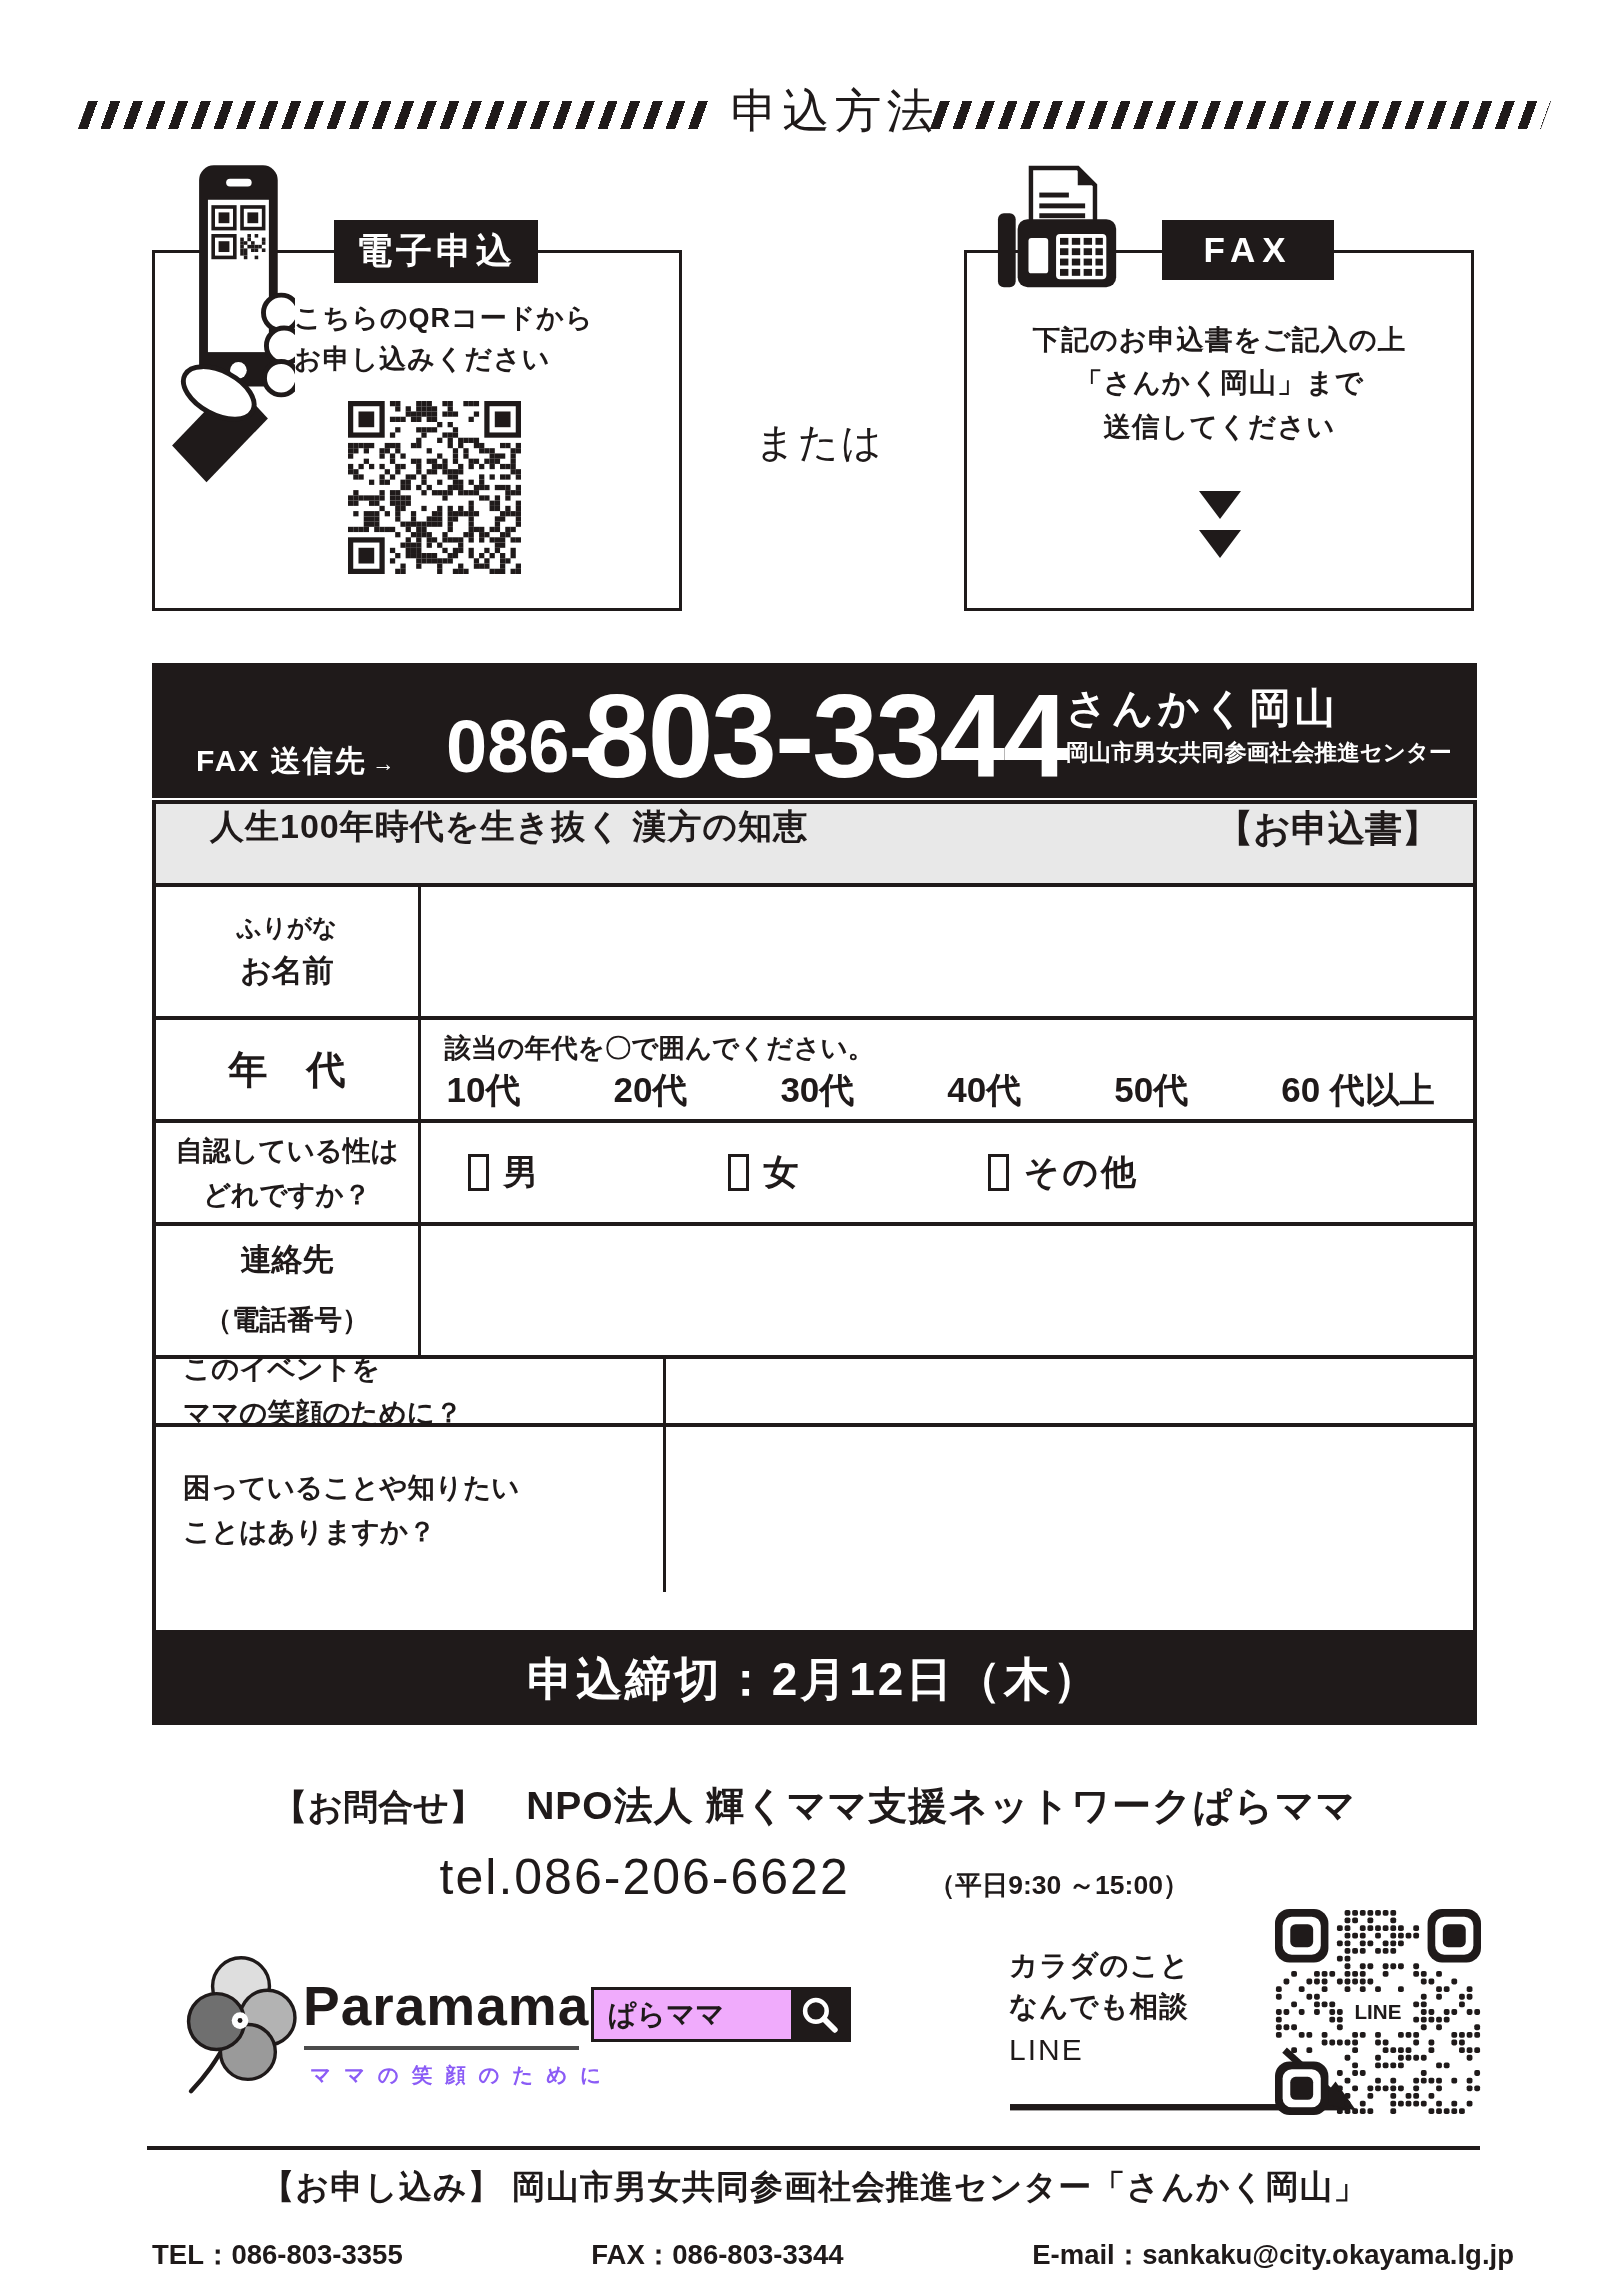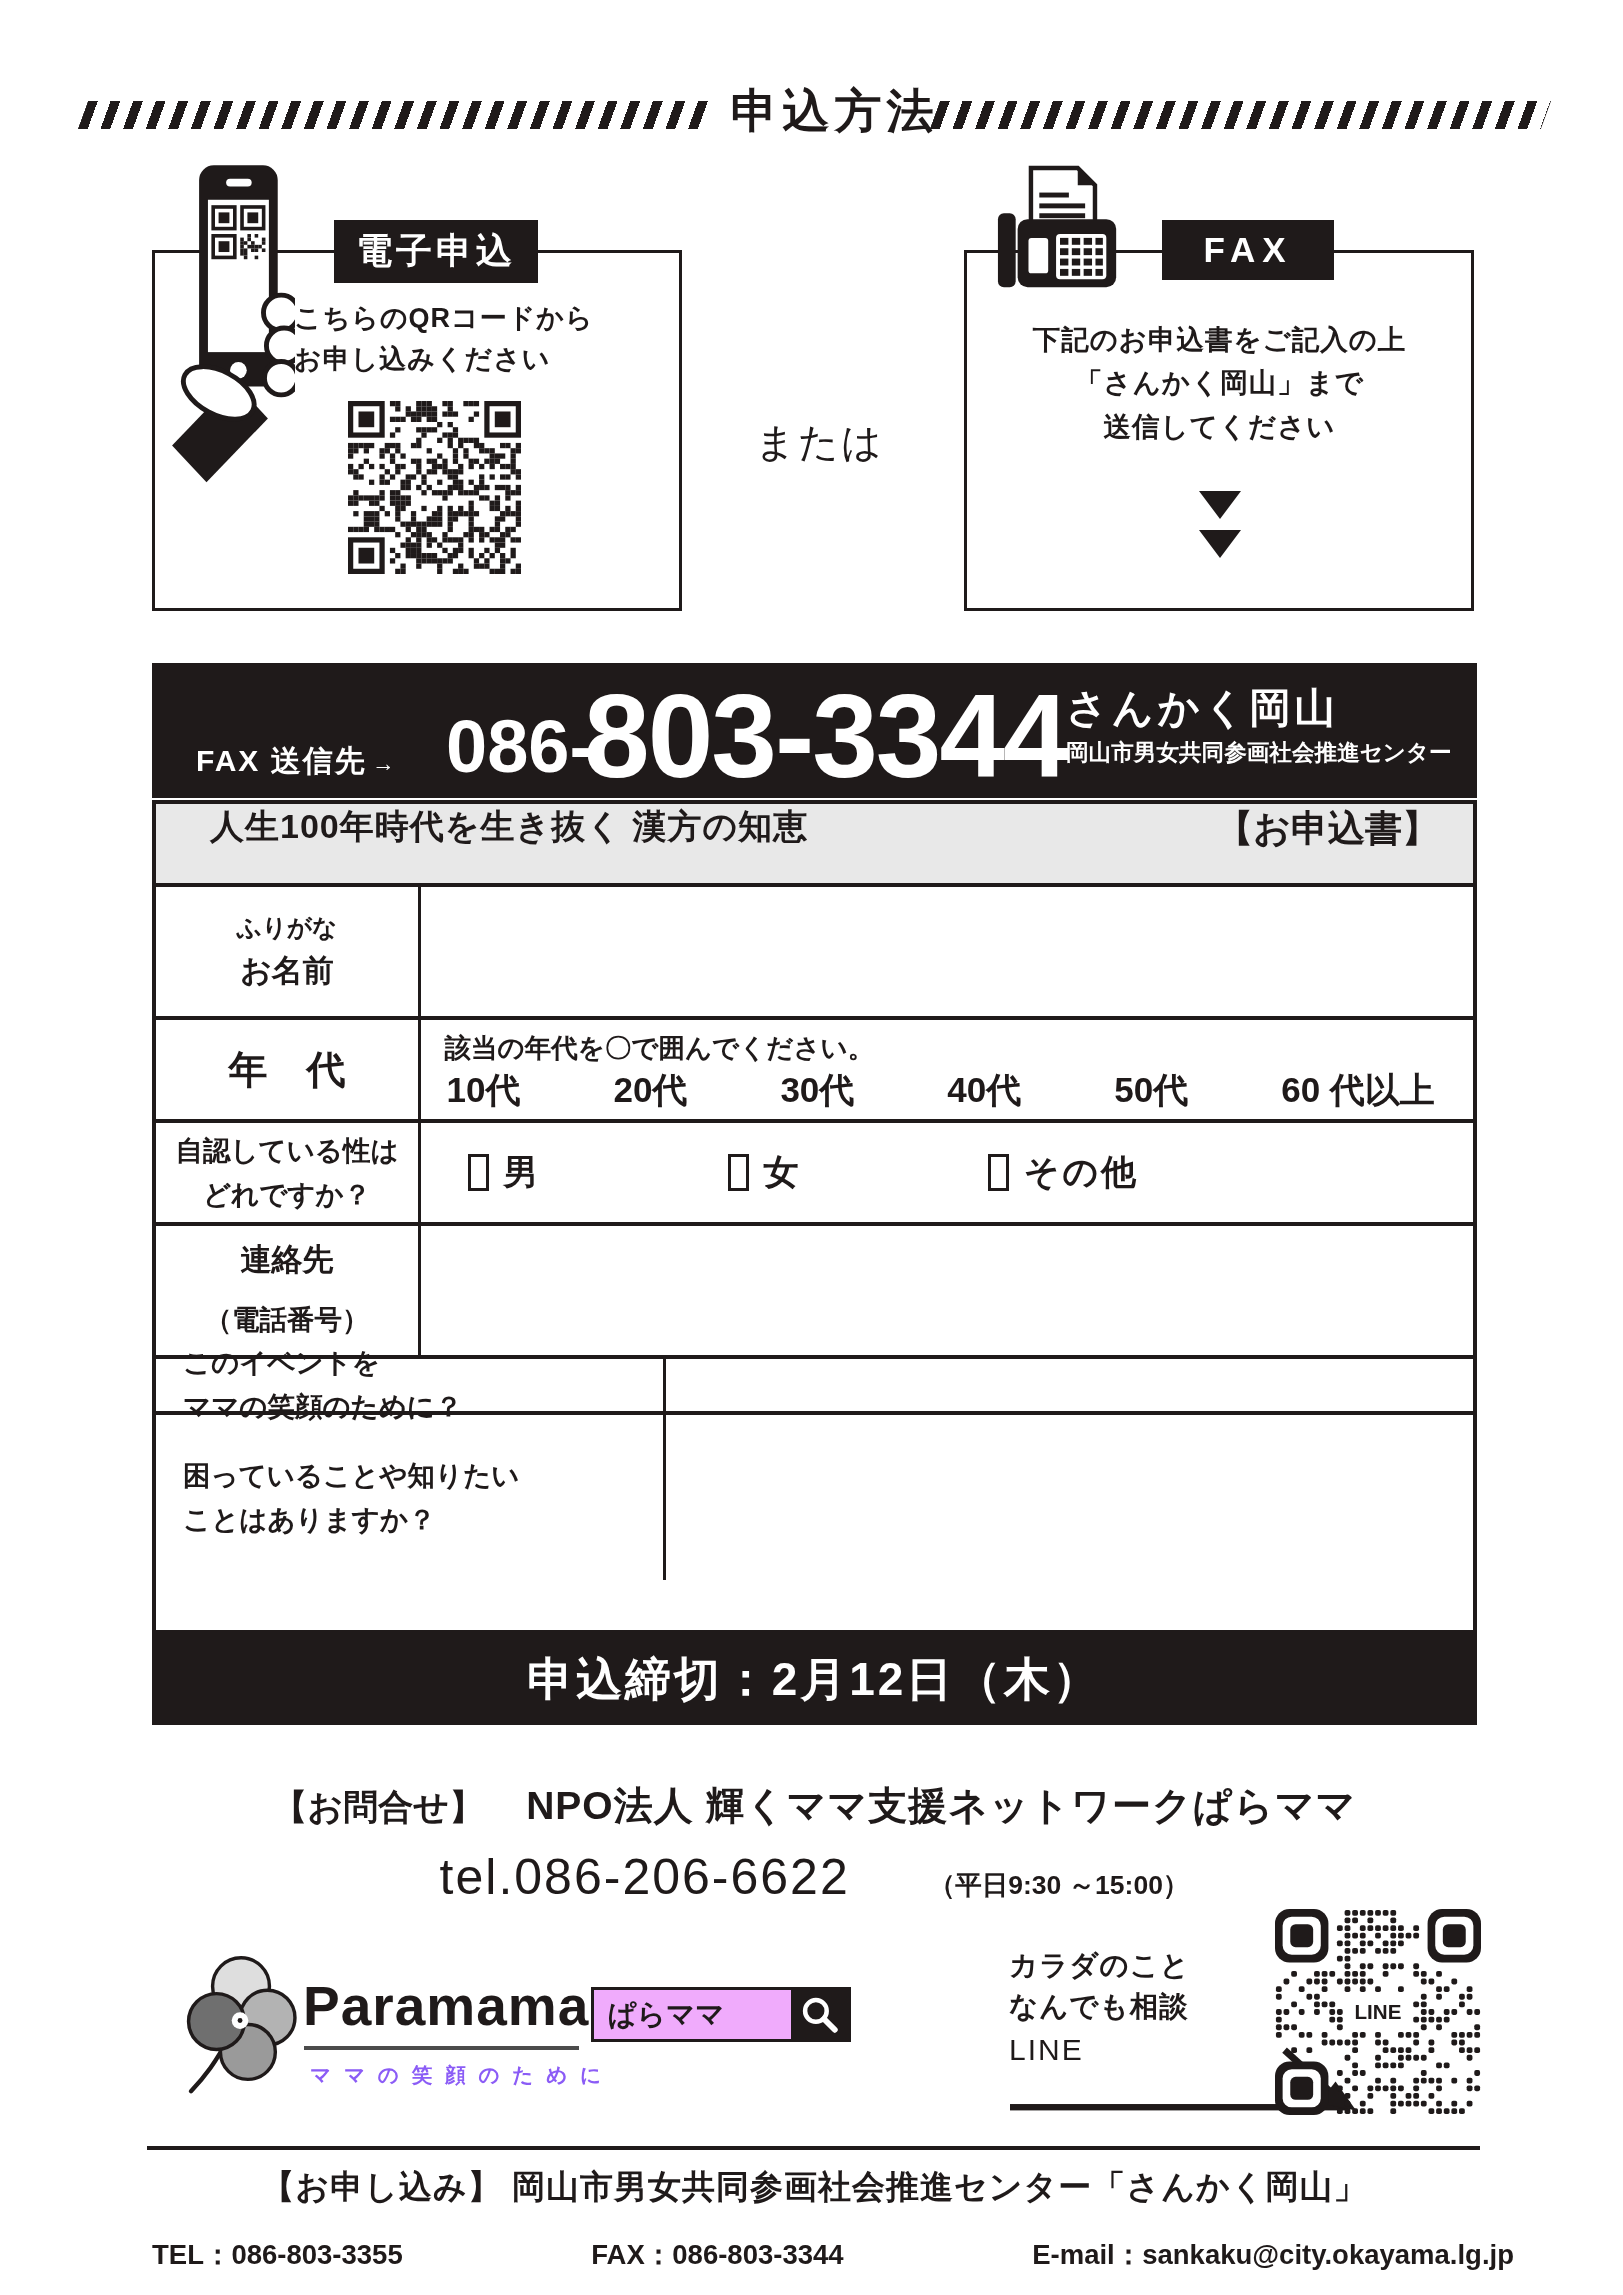--- a/index.html
+++ b/index.html
@@ -4,21 +4,21 @@
 <style>
   *{margin:0;padding:0;box-sizing:border-box}
   html,body{background:#ffffff}
   .sheet{position:relative;width:1623px;height:2295px;background:#fff;
          font-family:"Liberation Sans","DejaVu Sans",sans-serif;color:#1f1a1a;overflow:hidden}
   .abs{position:absolute}
   .ctr{display:flex;align-items:center;justify-content:center}
 
   
   .stripes{height:27.5px;background:repeating-linear-gradient(to right,#1f1a1a 0 9.8px,transparent 9.8px 22.6px);transform:skewX(-20deg)}
-  .hdr-title{font-size:47px;font-weight:bold;letter-spacing:4.9px;text-align:center}
+  .hdr-title{font-size:47px;font-weight:normal;letter-spacing:4.9px;text-align:center}
 
   
   .topbox{border:3.4px solid #1f1a1a;background:#fff}
   .blk-label{background:#1f1a1a;color:#fff;font-weight:bold;display:flex;align-items:center;justify-content:center}
   .e-label{font-size:36px;letter-spacing:3.9px}
   .f-label{font-size:35px;letter-spacing:6.9px}
   .e-text{font-size:27px;font-weight:bold;line-height:1.5;letter-spacing:1px}
   .f-text{font-size:27.5px;font-weight:bold;line-height:1.58;text-align:center;letter-spacing:1px}
   .or-text{font-size:40px;font-weight:normal;letter-spacing:2px}
   .tri{width:0;height:0;border-left:21.6px solid transparent;border-right:21.6px solid transparent;border-top:28.5px solid #1f1a1a}
@@ -649,21 +649,21 @@
         </div>
       </div>
     </div>
     <div class="frow" style="height:133px">
       <div class="lblcell w540">
         <div class="lab-m">連絡先</div>
         <div class="lab-line" style="margin-top:17.7px">（電話番号）</div>
       </div>
       <div class="valcell"></div>
     </div>
-    <div class="frow" style="height:56px">
+    <div class="frow" style="height:68px">
       <div class="lblcell w1040">
         <div class="lab-line">このイベントを</div>
         <div class="lab-line">ママの笑顔のために？</div>
       </div>
       <div class="valcell"></div>
     </div>
     <div class="frow" style="height:169px">
       <div class="lblcell w1040">
         <div class="lab-line">困っていることや知りたい</div>
         <div class="lab-line">ことはありますか？</div>

